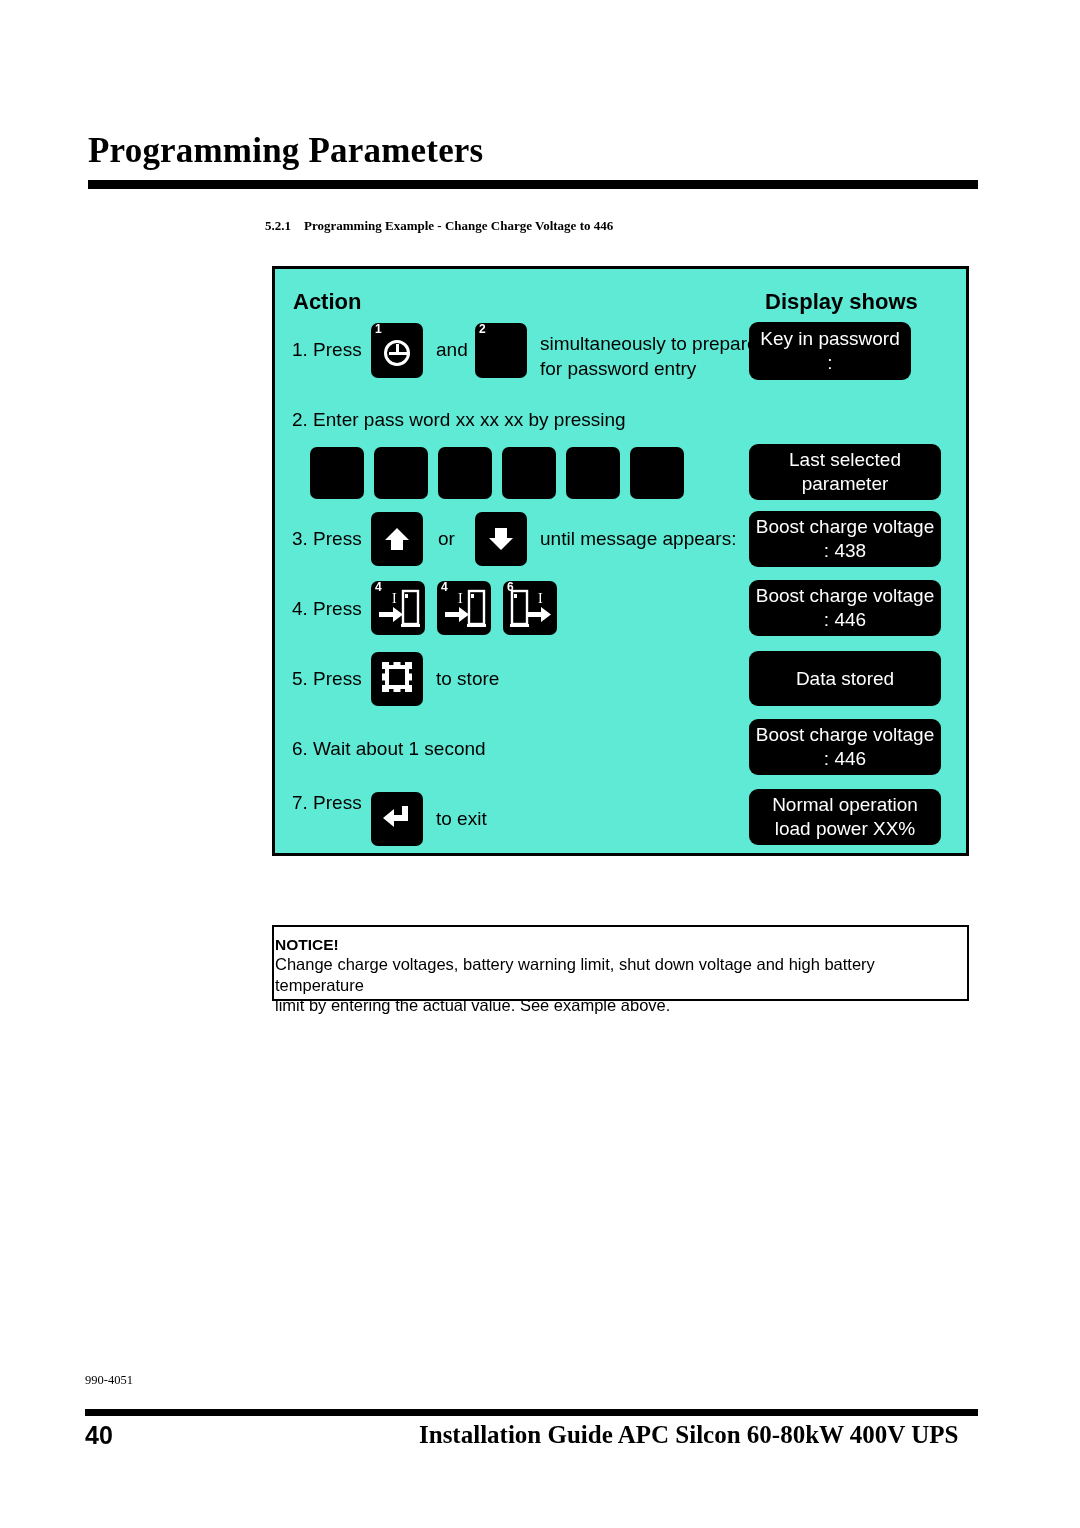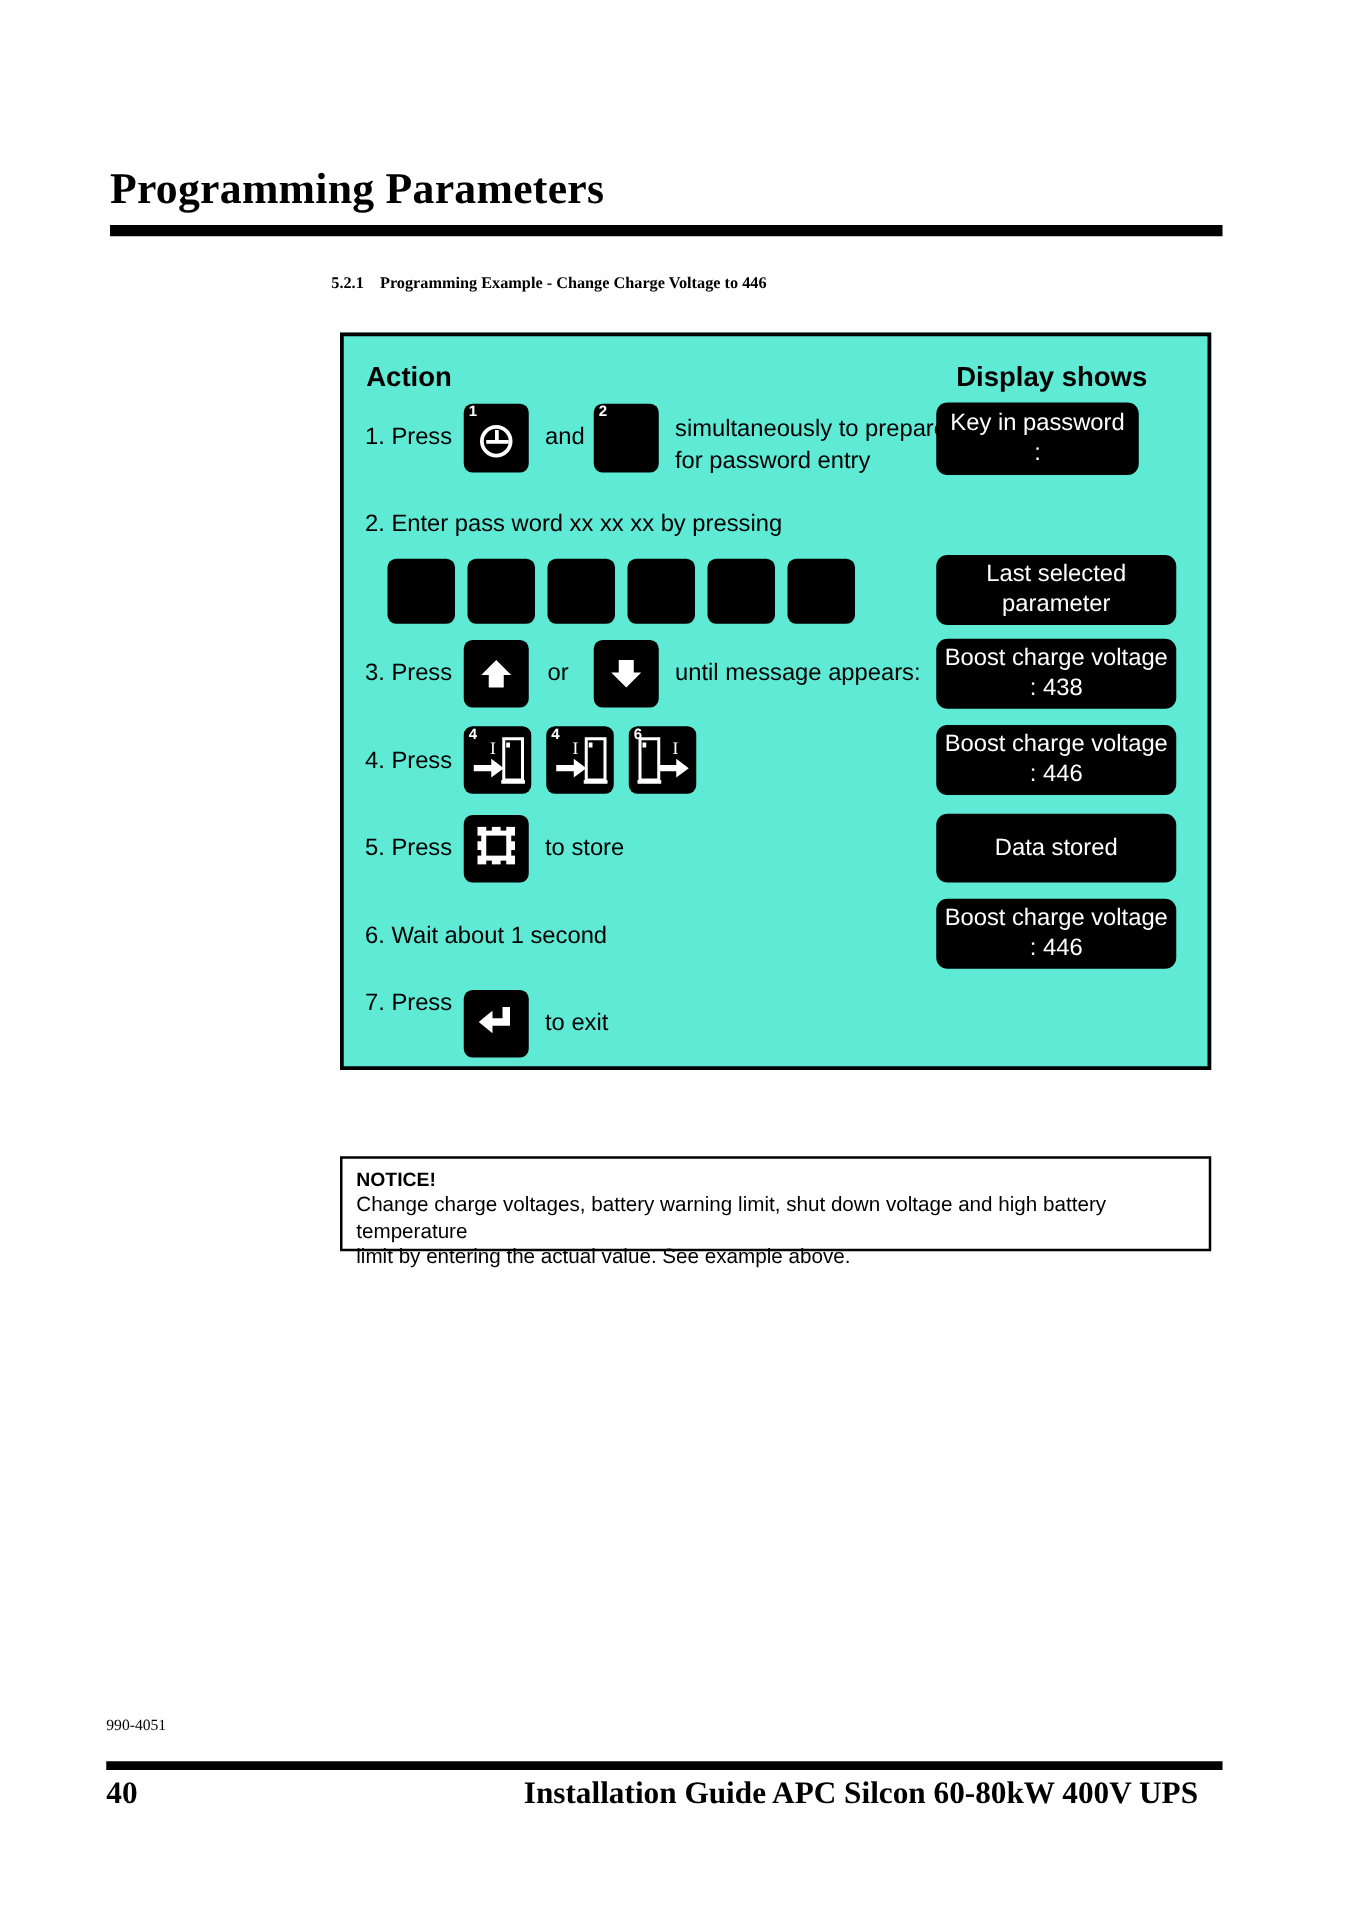--- a/index.html
+++ b/index.html
@@ -156,21 +156,21 @@
 
   
   .notice-box {
     position: absolute;
     left: 272px;
     top: 925px;
     width: 697px;
     height: 76px;
     border: 2px solid #000;
     background: #fff;
-    padding: 8px 10px 0 11px;
+    padding: 8px 10px 0 1px;
   }
   .notice-title {
     font-size: 15.5px;
     font-weight: bold;
     line-height: 19px;
   }
   .notice-body {
     font-size: 16.5px;
     line-height: 20.5px;
   }
@@ -188,21 +188,21 @@
     left: 85px;
     top: 1409px;
     width: 893px;
     height: 7px;
     background: #000;
   }
   .page-num {
     position: absolute;
     left: 85px;
     top: 1421px;
-    font-family: Liberation Serif, serif;
+    font-family: Liberation Sans, sans-serif;
     font-weight: bold;
     font-size: 25px;
   }
   .footer-title {
     position: absolute;
     left: 419px;
     top: 1421px;
     font-family: "Liberation Serif", serif;
     font-weight: bold;
     font-size: 25px;
@@ -371,20 +371,24 @@
   <div class="key" style="left:96px; top:523px; width:52px; height:54px;">
     <span class="enter-ic">
       <svg width="32" height="30" viewBox="0 0 32 30">
         <path d="M27 3 L27 18 L13 18 L13 24 L2 15 L13 6 L13 12 L21 12 L21 3 Z" fill="#fff"></path>
       </svg>
     </span>
   </div>
 
   <div class="step-text" style="left:161px; top:538px;">to exit</div>
 
+  <div class="lcd" style="left:474px; top:520px; width:192px; height:56px;">
+    <div class="l1">Normal operation</div>
+    <div class="l2">load power XX%</div>
+  </div>
 
 </div>
 
 <div class="notice-box">
   <div class="notice-title">NOTICE!</div>
   <div class="notice-body">Change charge voltages, battery warning limit, shut down voltage and high battery temperature</div>
   <div class="notice-body">limit by entering the actual value. See example above.</div>
 </div>
 
 <div class="doc-code">990-4051</div>

